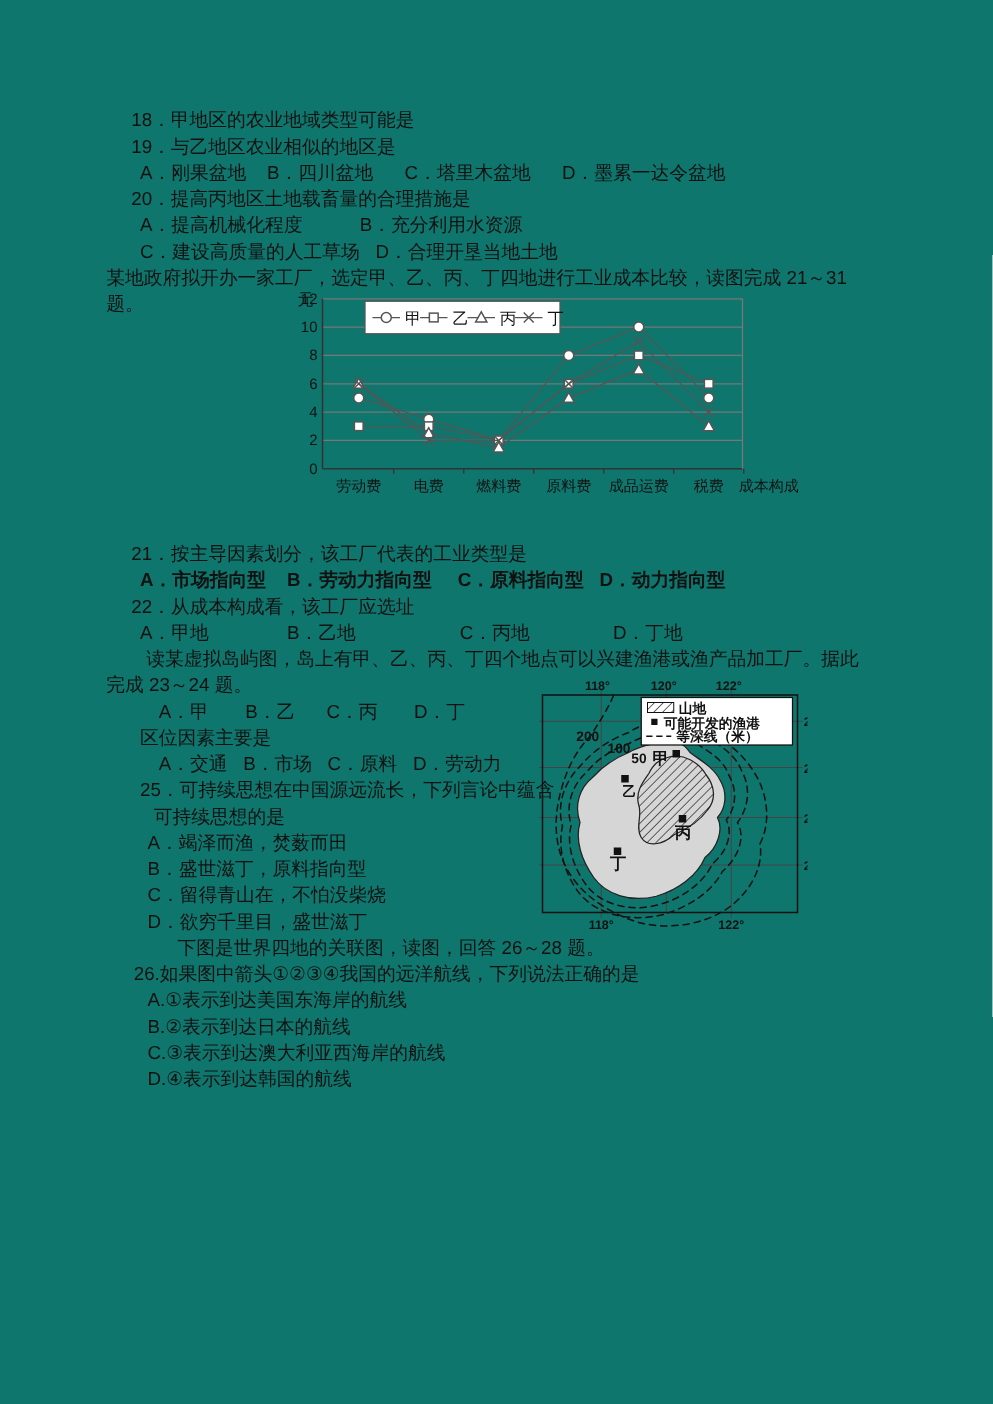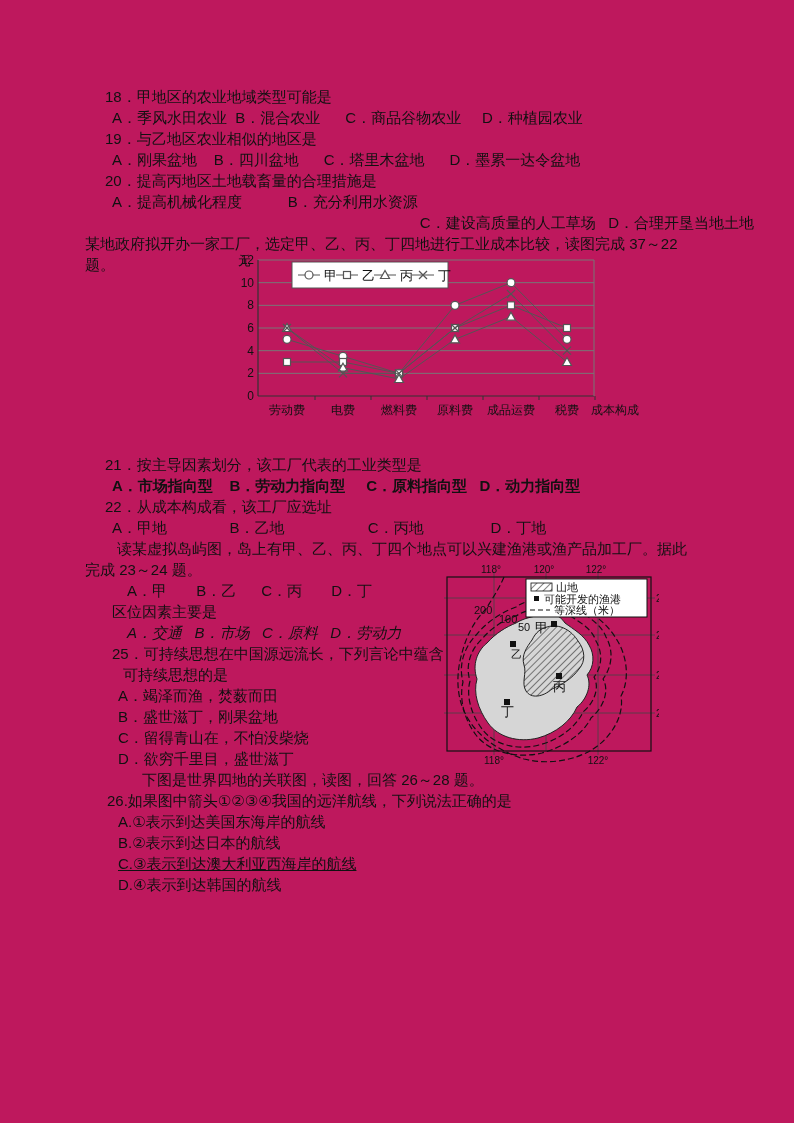--- a/index.html
+++ b/index.html
@@ -1,42 +1,41 @@
 <!DOCTYPE html>
 <html><head>
 <meta charset="utf-8">
 <style>
   html,body{margin:0;padding:0;background:#fff;}
   .page{
-    width:794px;height:1123px;background:#be185d;position:relative;overflow:hidden;
+    width:794px;height:1123px;background:#0f766e;position:relative;overflow:hidden;
     font-family:"Liberation Sans","DejaVu Sans",sans-serif;
     font-size:15px;line-height:21px;color:#111;
   }
   .content{padding:86px 40px 0 85px;}
   .ln{white-space:pre;}
   .chart{display:block;margin:-22px 0 29px 150px;}
   #sec-3{position:relative;}
-  #map-wrap{position:absolute;left:359px;top:-4px;width:215px;height:215px;}
+  #map-wrap{position:absolute;left:346px;top:-4px;width:215px;height:215px;font-weight:bold;}
   svg text{font-family:"Liberation Sans","DejaVu Sans",sans-serif;fill:#111;}
 </style>
 </head>
 <body>
 
 <div class="page">
   <div class="content">
 
     <div class="sec" id="sec-1">
         <div class="ln" style="padding-left: 20px;">18．甲地区的农业地域类型可能是</div>
-        <div class="ln" style="padding-left: 27px;">A．季风水田农业  B．混合农业      C．商品谷物农业     D．种植园农业</div>
         <div class="ln" style="padding-left: 20px;">19．与乙地区农业相似的地区是</div>
         <div class="ln" style="padding-left: 27px;">A．刚果盆地    B．四川盆地      C．塔里木盆地      D．墨累一达令盆地</div>
         <div class="ln" style="padding-left: 20px;">20．提高丙地区土地载畜量的合理措施是</div>
         <div class="ln" style="padding-left: 27px;">A．提高机械化程度           B．充分利用水资源</div>
-        <div class="ln" style="padding-left: 27px; text-align: right;">C．建设高质量的人工草场   D．合理开垦当地土地</div>
-        <div class="ln" style="padding-left: 0px;">某地政府拟开办一家工厂，选定甲、乙、丙、丁四地进行工业成本比较，读图完成 37～22</div>
+        <div class="ln" style="padding-left: 27px;">C．建设高质量的人工草场   D．合理开垦当地土地</div>
+        <div class="ln" style="padding-left: 0px;">某地政府拟开办一家工厂，选定甲、乙、丙、丁四地进行工业成本比较，读图完成 21～31</div>
         <div class="ln" style="padding-left: 0px;">题。</div>
       </div>
 
     <svg id="chart-svg" class="chart" width="420" height="172" viewBox="0 0 420 172">
         <line x1="23" y1="120.33333333333333" x2="359" y2="120.33333333333333" stroke="#777" stroke-width="1"></line>
         <line x1="23" y1="97.66666666666666" x2="359" y2="97.66666666666666" stroke="#777" stroke-width="1"></line>
         <line x1="23" y1="75" x2="359" y2="75" stroke="#777" stroke-width="1"></line>
         <line x1="23" y1="52.33333333333333" x2="359" y2="52.33333333333333" stroke="#777" stroke-width="1"></line>
         <line x1="23" y1="29.66666666666667" x2="359" y2="29.66666666666667" stroke="#777" stroke-width="1"></line>
         <line x1="23" y1="7" x2="359" y2="7" stroke="#777" stroke-width="1"></line>
@@ -211,33 +210,33 @@
               <rect x="60" y="144" width="6" height="6" fill="#111"></rect>
               <text x="57" y="161">丁</text>
             </g>
           </g>
         </svg>
       </div>
       <div id="sec-3-lines">
           <div class="ln" style="padding-left: 0px;">完成 23～24 题。</div>
           <div class="ln" style="padding-left: 42px;">A．甲       B．乙      C．丙       D．丁</div>
           <div class="ln" style="padding-left: 27px;">区位因素主要是</div>
-          <div class="ln" style="padding-left: 42px; font-style: italic;">A．交通   B．市场   C．原料   D．劳动力</div>
+          <div class="ln" style="padding-left: 42px;">A．交通   B．市场   C．原料   D．劳动力</div>
           <div class="ln" style="padding-left: 27px;">25．可持续思想在中国源远流长，下列言论中蕴含</div>
           <div class="ln" style="padding-left: 38px;">可持续思想的是</div>
           <div class="ln" style="padding-left: 33px;">A．竭泽而渔，焚薮而田</div>
-          <div class="ln" style="padding-left: 33px;">B．盛世滋丁，刚果盆地</div>
+          <div class="ln" style="padding-left: 33px;">B．盛世滋丁，原料指向型</div>
           <div class="ln" style="padding-left: 33px;">C．留得青山在，不怕没柴烧</div>
           <div class="ln" style="padding-left: 33px;">D．欲穷千里目，盛世滋丁</div>
         </div>
     </div>
 
     <div class="sec" id="sec-4">
         <div class="ln" style="padding-left: 57px;">下图是世界四地的关联图，读图，回答 26～28 题。</div>
         <div class="ln" style="padding-left: 22px;">26.如果图中箭头①②③④我国的远洋航线，下列说法正确的是</div>
         <div class="ln" style="padding-left: 33px;">A.①表示到达美国东海岸的航线</div>
         <div class="ln" style="padding-left: 33px;">B.②表示到达日本的航线</div>
-        <div class="ln" style="padding-left: 33px; text-decoration: underline;">C.③表示到达澳大利亚西海岸的航线</div>
+        <div class="ln" style="padding-left: 33px;">C.③表示到达澳大利亚西海岸的航线</div>
         <div class="ln" style="padding-left: 33px;">D.④表示到达韩国的航线</div>
       </div>
 
   </div>
 </div>
 
 </body></html>

